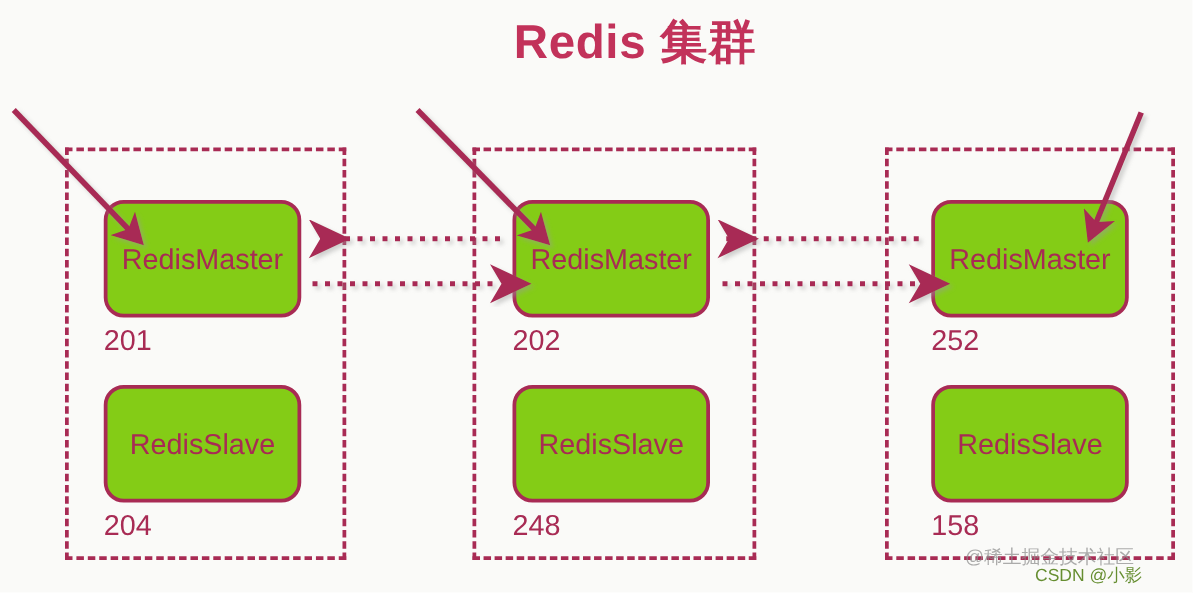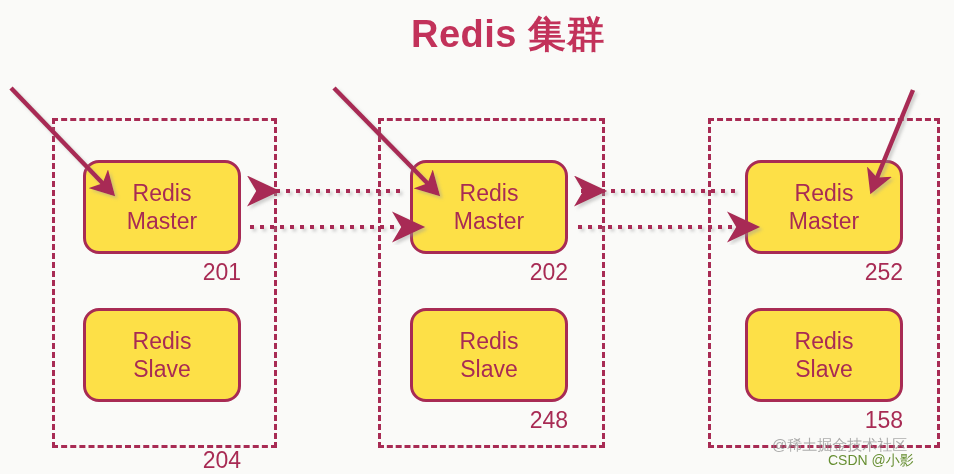--- a/index.html
+++ b/index.html
@@ -41,36 +41,36 @@
     box-sizing: border-box;
     background: transparent;
   }
 
   
   .node {
     position: absolute;
     box-sizing: border-box;
     border: 3px solid #a82b54;
     border-radius: 16px;
-    background: #fde047;
+    background: #84cc16;
     color: #a82b54;
     display: flex;
-    flex-direction: column;
+    flex-direction: row;
     align-items: center;
     justify-content: center;
     font-size: 23px;
     line-height: 1.22;
     font-weight: normal;
   }
   .node span { display: block; text-align: center; }
 
   
   .node-label {
     position: absolute;
-    text-align: right;
+    text-align: left;
     color: #a82b54;
     font-size: 23px;
     line-height: 1;
   }
 
   
   #overlay {
     position: absolute;
     left: 0;
     top: 0;
@@ -111,21 +111,21 @@
   <div class="node" style="left:83px; top:160px; width:158px; height:94px;">
     <span>Redis</span>
     <span>Master</span>
   </div>
   <div class="node-label" style="left:83px; top:261px; width:158px;">201</div>
 
   <div class="node" style="left:83px; top:308px; width:158px; height:94px;">
     <span>Redis</span>
     <span>Slave</span>
   </div>
-  <div class="node-label" style="left:83px; top:409px; width:158px;margin-top:40px;">204</div>
+  <div class="node-label" style="left:83px; top:409px; width:158px;">204</div>
 
   <div class="cluster" style="left:378px; top:118px; width:227px; height:330px;"></div>
 
   <div class="node" style="left:410px; top:160px; width:158px; height:94px;">
     <span>Redis</span>
     <span>Master</span>
   </div>
   <div class="node-label" style="left:410px; top:261px; width:158px;">202</div>
 
   <div class="node" style="left:410px; top:308px; width:158px; height:94px;">

